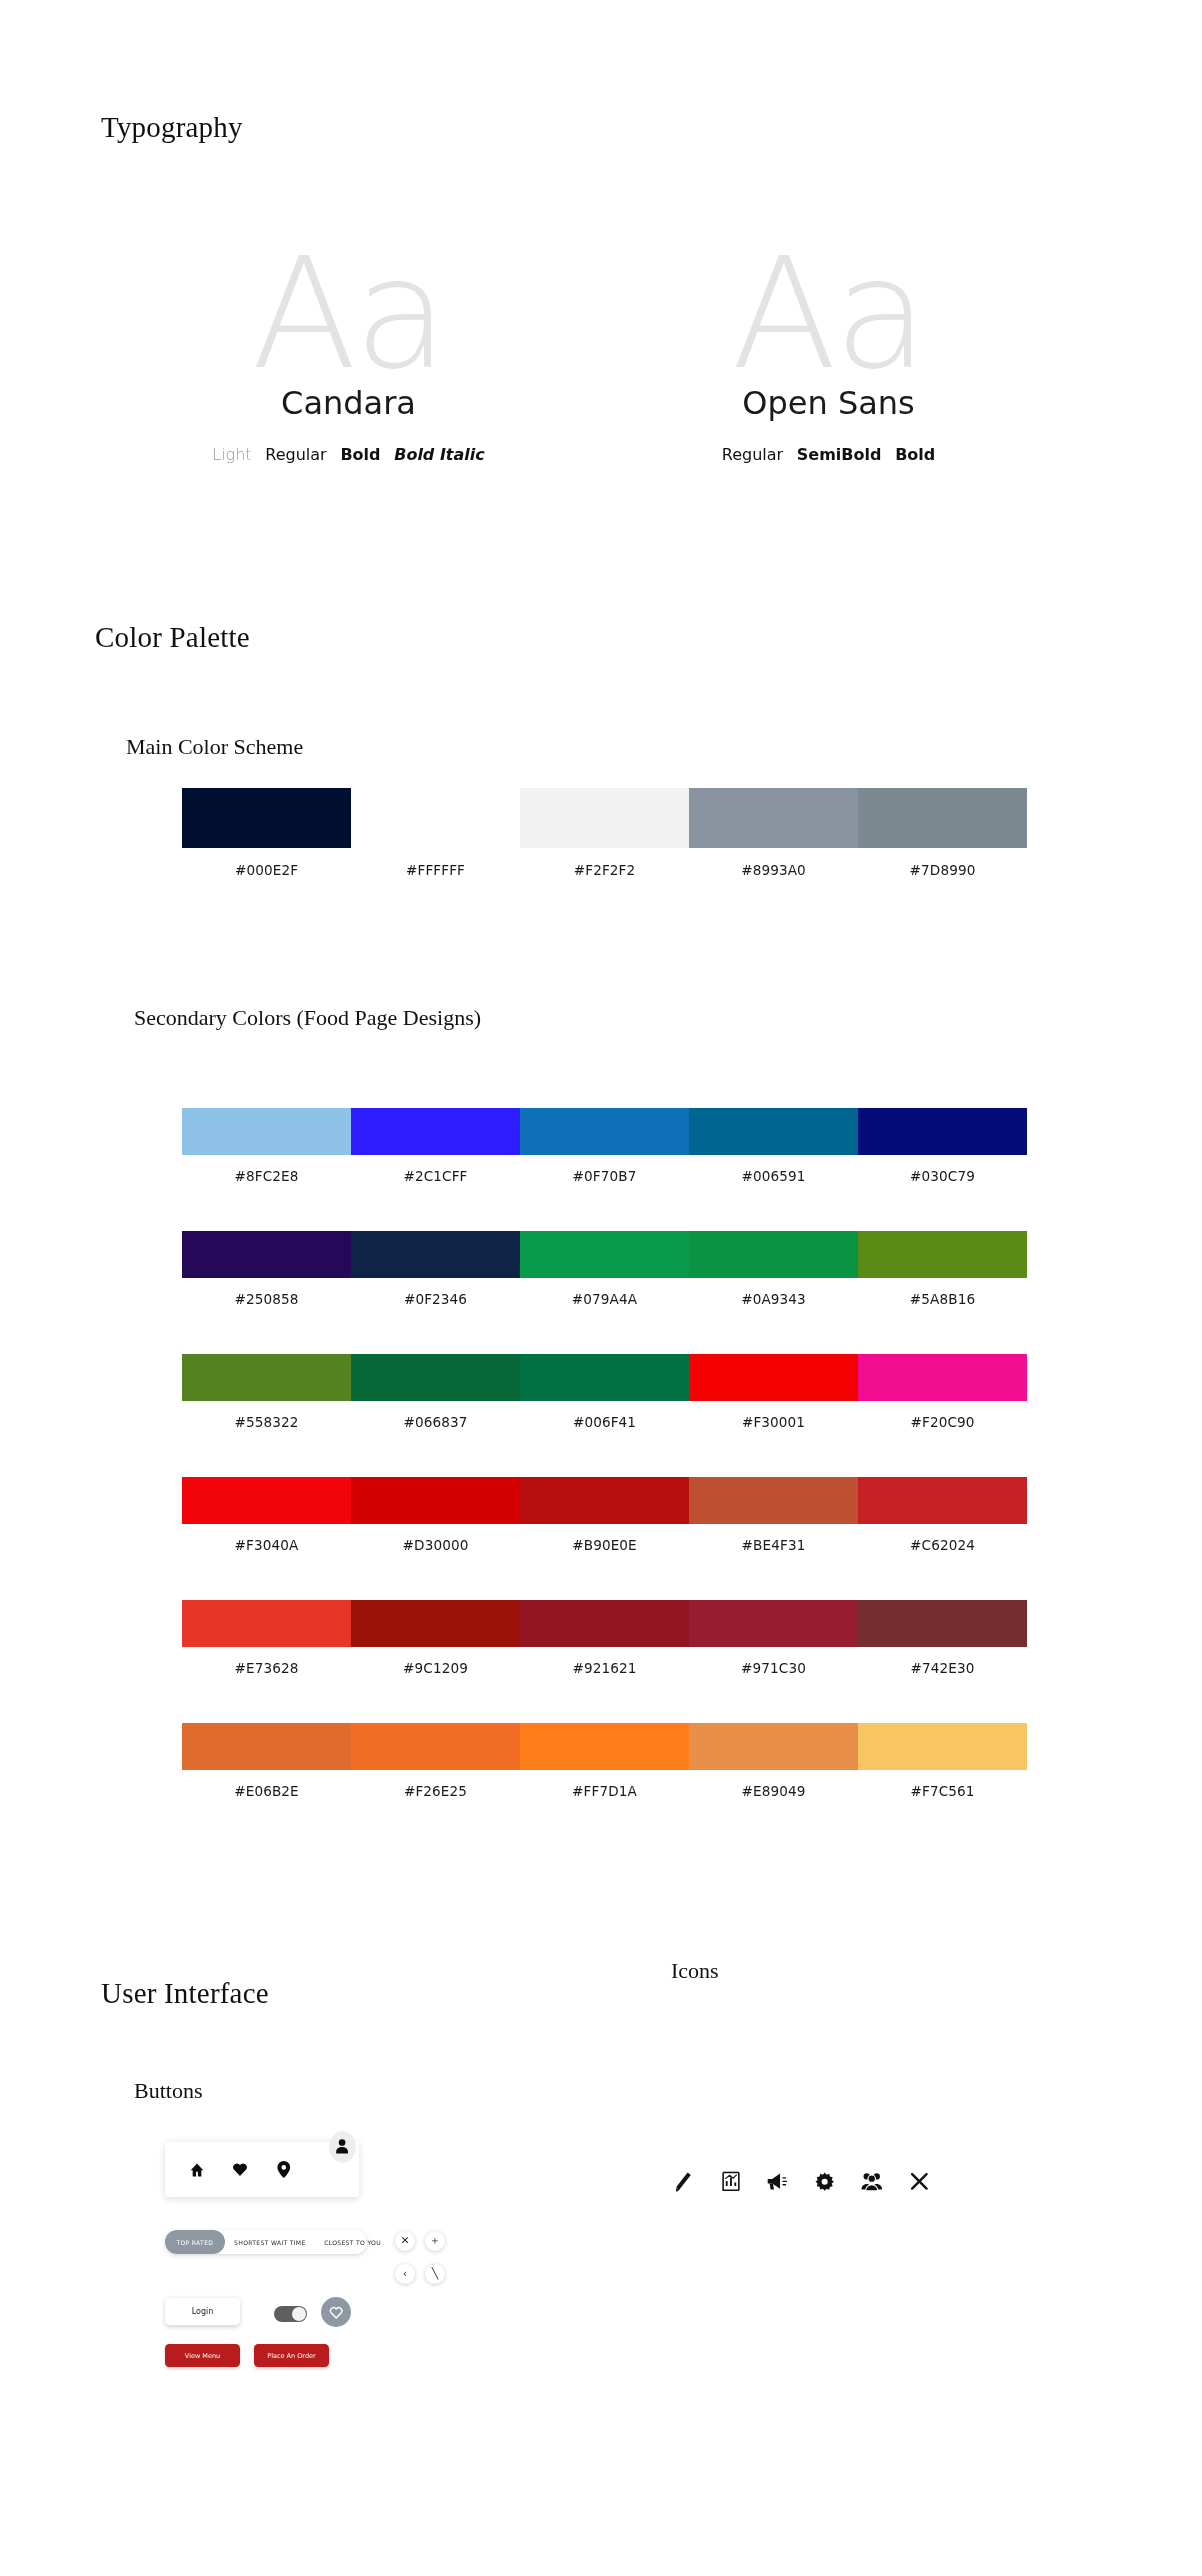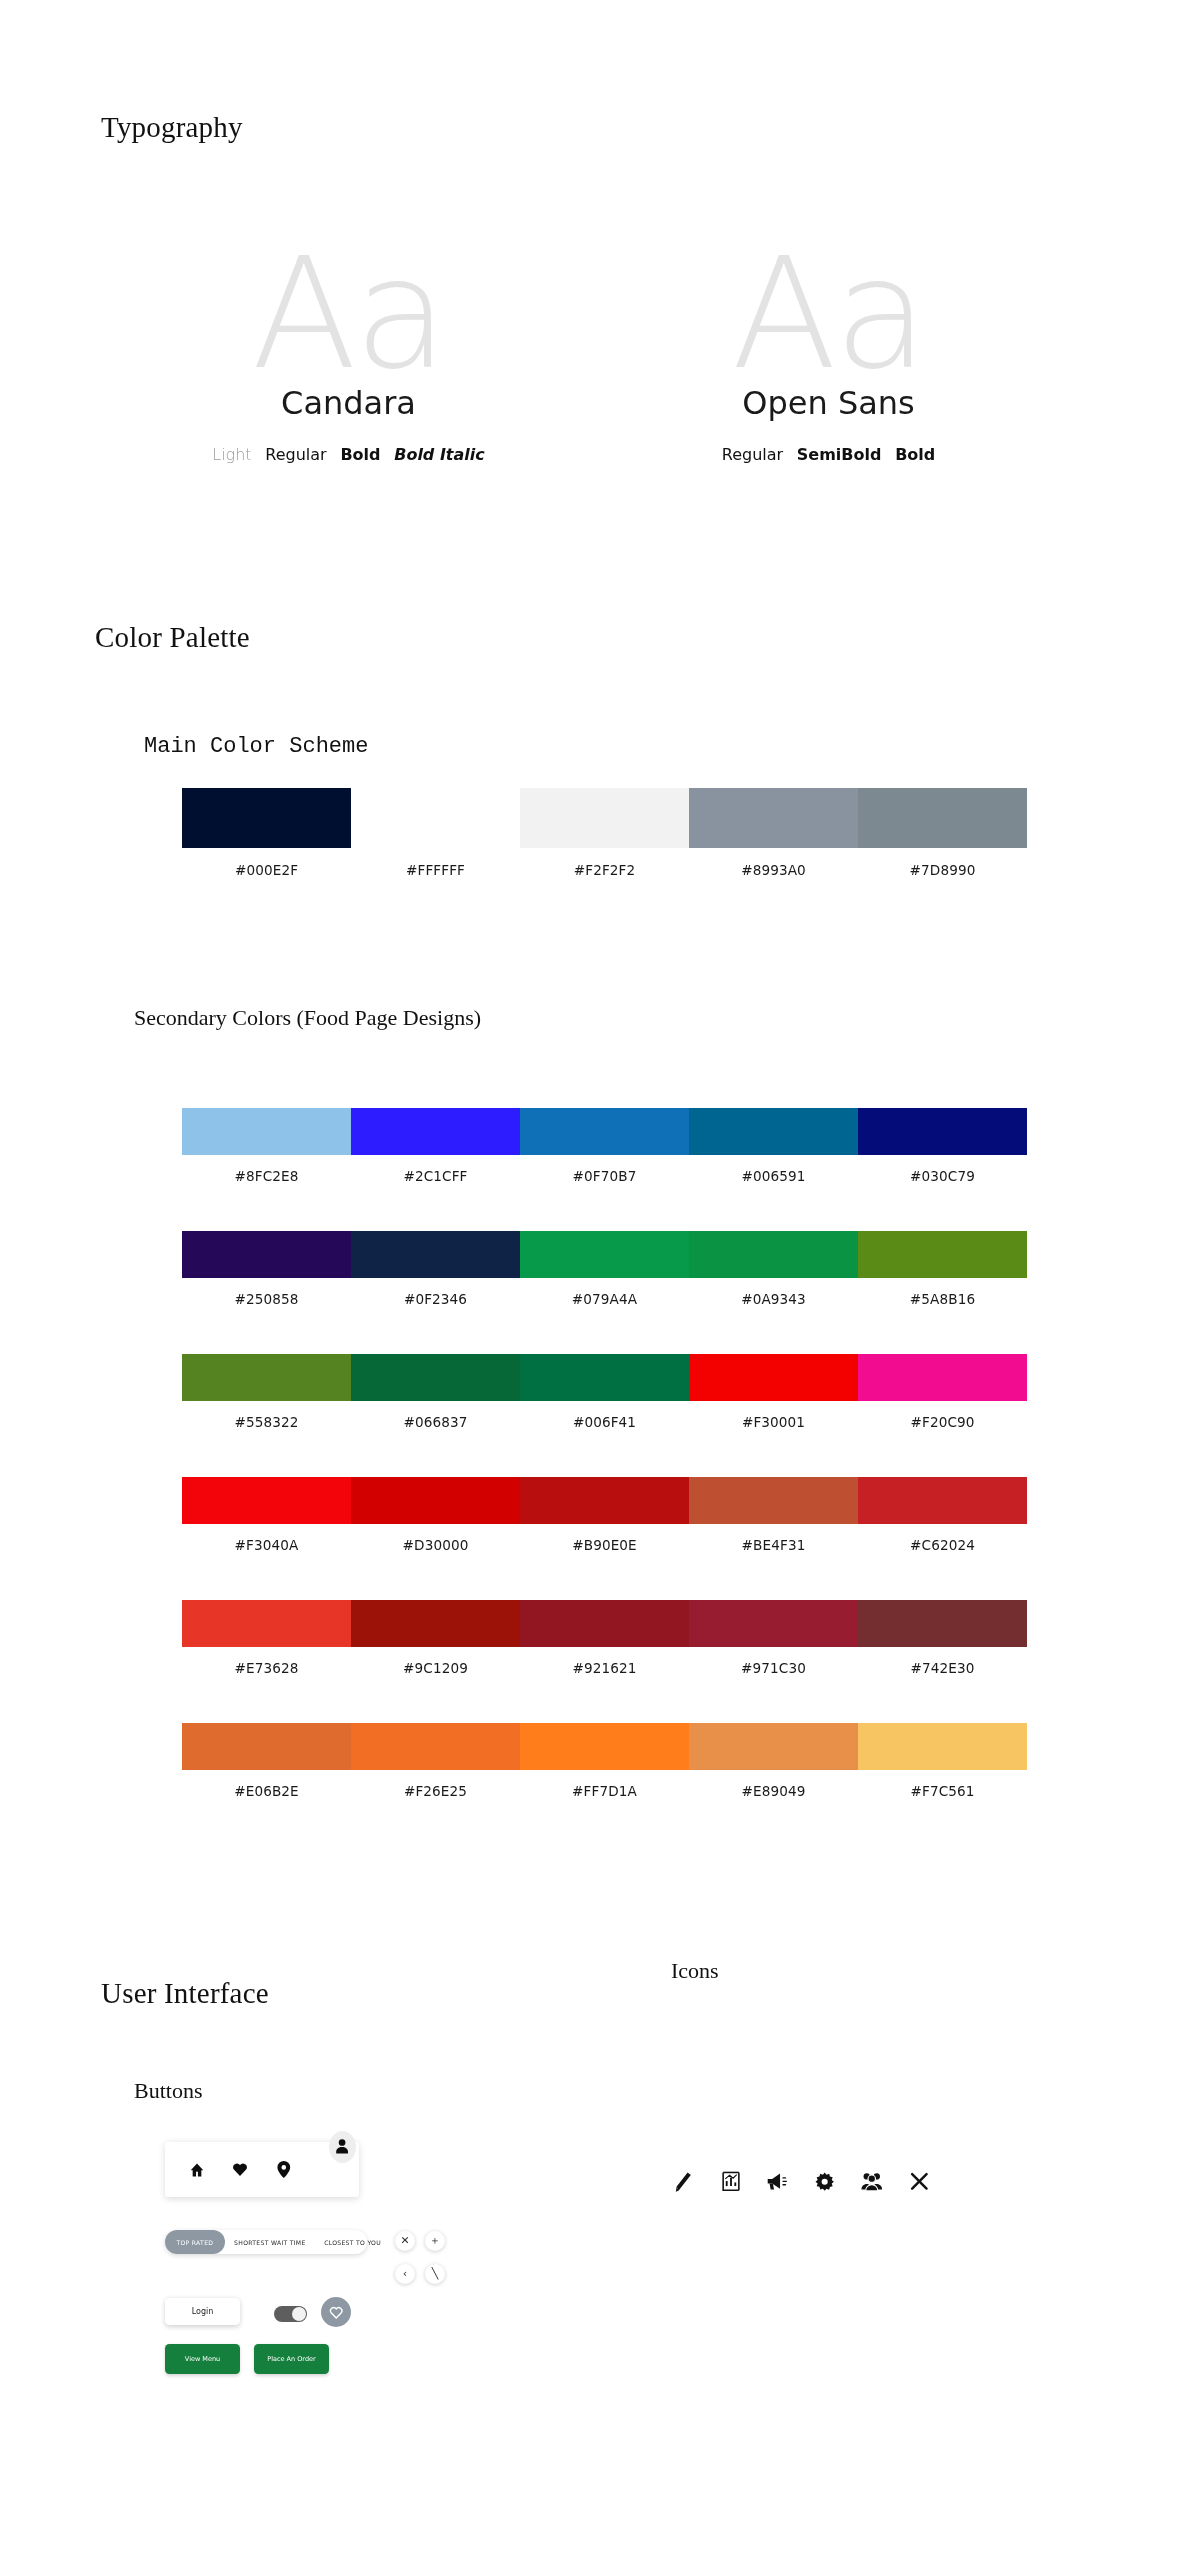--- a/index.html
+++ b/index.html
@@ -69,21 +69,21 @@
   }
   .weights span { margin: 0 4.3px; display: inline-block; }
   .w-light     { font-weight: 300; color: #9a9a9a; }
   .w-regular   { font-weight: 400; }
   .w-semibold  { font-weight: 600; }
   .w-bold      { font-weight: 700; }
   .w-bolditalic{ font-weight: 700; font-style: italic; }
 
   
   #color-palette-title { position: absolute; left: 95px; top: 621px; }
-  #main-scheme-title   { position: absolute; left: 144px; top: 734px; font-family: Liberation Mono, monospace; }
+  #main-scheme-title   { position: absolute; left: 126px; top: 734px; }
   #secondary-title     { position: absolute; left: 134px; top: 1005px; }
 
   .swatch-row { position: absolute; display: flex; }
   .swatch-col { position: relative; width: 169px; }
   .swatch-chip { width: 169px; height: 60px; }
   .swatch-label {
     margin-top: 14.4px;
     text-align: center;
     font-family: "DejaVu Sans", sans-serif;
     font-size: 13.6px;
@@ -201,22 +201,22 @@
     position: absolute; left: 156px; top: 155px;
     width: 30px; height: 30px;
     background: #8d98a3;
     border-radius: 50%;
     display: flex; align-items: center; justify-content: center;
   }
 
   
   .action-btn {
     position: absolute;
-    height: 30px;
-    background: #15803d;
+    height: 23px;
+    background: #b91c1c;
     border-radius: 4.3px;
     display: flex; align-items: center; justify-content: center;
     font-family: "DejaVu Sans", sans-serif;
     font-size: 6.5px;
     color: #ffffff;
     box-shadow: 0 1.4px 3.6px rgba(0,0,0,0.16);
   }
   #btn-view-menu   { left: 0px;   top: 202px; width: 75px; }
   #btn-place-order { left: 89px; top: 202px; width: 75px; }
 

